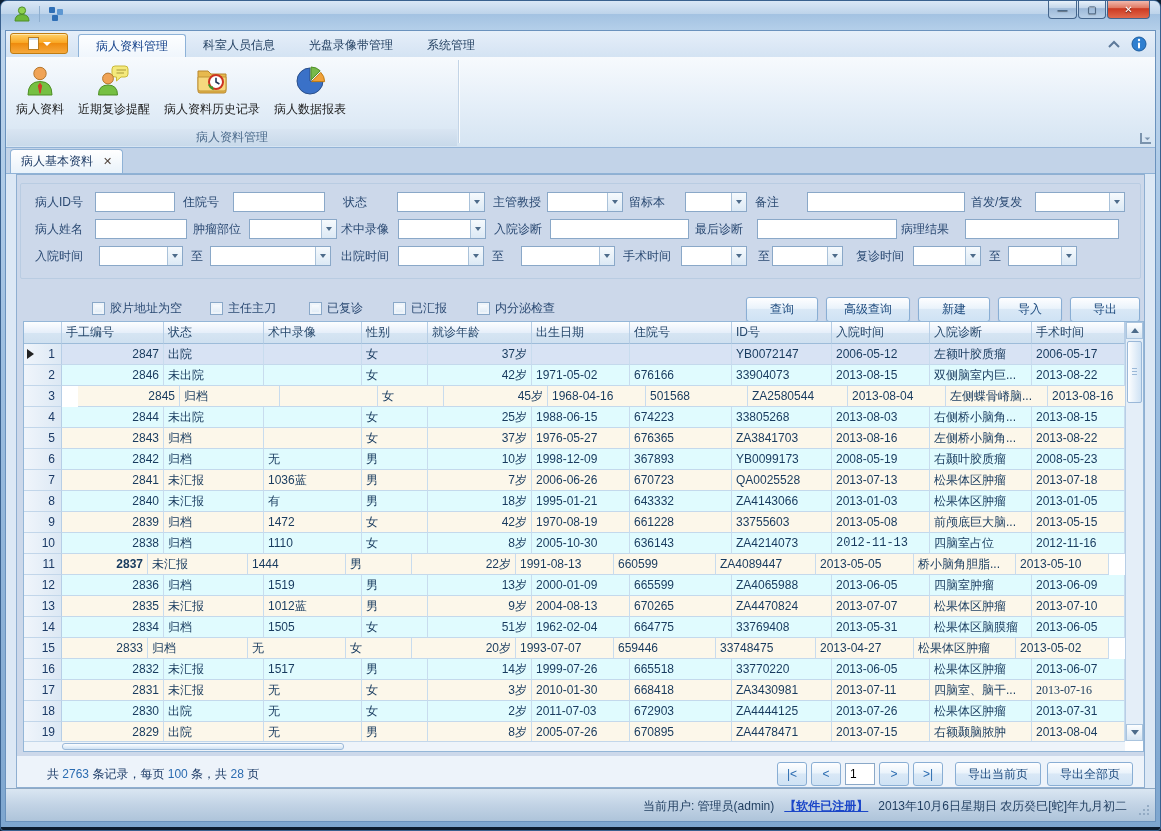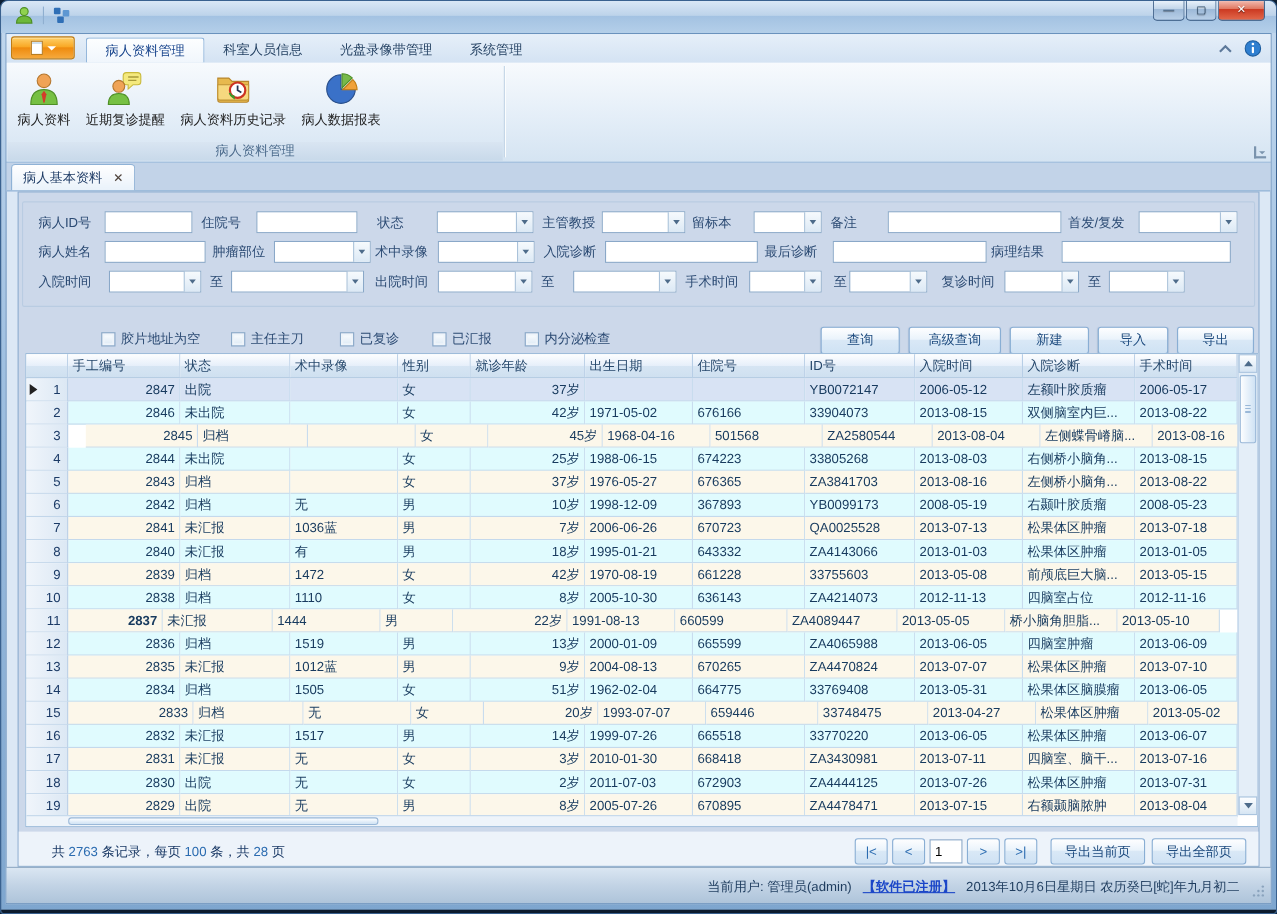--- a/index.html
+++ b/index.html
@@ -523,21 +523,21 @@
             <div class="g-row cy">
               <div class="g-rowhead">10</div>
               <div class="g-cell r" style="width: 102px;">2838</div>
               <div class="g-cell" style="width: 100px;">归档</div>
               <div class="g-cell" style="width: 98px;">1110</div>
               <div class="g-cell" style="width: 66px;">女</div>
               <div class="g-cell r" style="width: 104px;">8岁</div>
               <div class="g-cell" style="width: 98px;">2005-10-30</div>
               <div class="g-cell" style="width: 102px;">636143</div>
               <div class="g-cell" style="width: 100px;">ZA4214073</div>
-              <div class="g-cell" style="width: 98px;">2012-11-13</div>
+              <div class="g-cell" style="width: 98px; font-family: Liberation Mono, monospace;">2012-11-13</div>
               <div class="g-cell" style="width: 102px;">四脑室占位</div>
               <div class="g-cell" style="width: 93px;">2012-11-16</div>
             </div>
             <div class="g-row cr">
               <div class="g-rowhead">11</div>
               <div class="g-cell r" style="width: 86px; font-weight: bold;">2837</div>
               <div class="g-cell" style="width: 100px;">未汇报</div>
               <div class="g-cell" style="width: 98px;">1444</div>
               <div class="g-cell" style="width: 66px;">男</div>
               <div class="g-cell r" style="width: 104px;">22岁</div>
@@ -585,21 +585,21 @@
               <div class="g-cell r" style="width: 104px;">51岁</div>
               <div class="g-cell" style="width: 98px;">1962-02-04</div>
               <div class="g-cell" style="width: 102px;">664775</div>
               <div class="g-cell" style="width: 100px; text-align: center;">33769408</div>
               <div class="g-cell" style="width: 98px;">2013-05-31</div>
               <div class="g-cell" style="width: 102px;">松果体区脑膜瘤</div>
               <div class="g-cell" style="width: 93px;">2013-06-05</div>
             </div>
             <div class="g-row cr">
               <div class="g-rowhead">15</div>
-              <div class="g-cell r" style="width: 114px;">2833</div>
+              <div class="g-cell r" style="width: 86px;">2833</div>
               <div class="g-cell" style="width: 100px;">归档</div>
               <div class="g-cell" style="width: 98px;">无</div>
               <div class="g-cell" style="width: 66px;">女</div>
               <div class="g-cell r" style="width: 104px;">20岁</div>
               <div class="g-cell" style="width: 98px;">1993-07-07</div>
               <div class="g-cell" style="width: 102px;">659446</div>
               <div class="g-cell" style="width: 100px;">33748475</div>
               <div class="g-cell" style="width: 98px;">2013-04-27</div>
               <div class="g-cell" style="width: 102px;">松果体区肿瘤</div>
               <div class="g-cell" style="width: 93px;">2013-05-02</div>
@@ -623,21 +623,21 @@
               <div class="g-cell r" style="width: 102px;">2831</div>
               <div class="g-cell" style="width: 100px;">未汇报</div>
               <div class="g-cell" style="width: 98px;">无</div>
               <div class="g-cell" style="width: 66px;">女</div>
               <div class="g-cell r" style="width: 104px;">3岁</div>
               <div class="g-cell" style="width: 98px;">2010-01-30</div>
               <div class="g-cell" style="width: 102px;">668418</div>
               <div class="g-cell" style="width: 100px;">ZA3430981</div>
               <div class="g-cell" style="width: 98px;">2013-07-11</div>
               <div class="g-cell" style="width: 102px;">四脑室、脑干...</div>
-              <div class="g-cell" style="width: 93px;">2013-07-16</div>
+              <div class="g-cell" style="width: 93px; font-family: Liberation Serif, serif;">2013-07-16</div>
             </div>
             <div class="g-row cy">
               <div class="g-rowhead">18</div>
               <div class="g-cell r" style="width: 102px;">2830</div>
               <div class="g-cell" style="width: 100px;">出院</div>
               <div class="g-cell" style="width: 98px;">无</div>
               <div class="g-cell" style="width: 66px;">女</div>
               <div class="g-cell r" style="width: 104px;">2岁</div>
               <div class="g-cell" style="width: 98px;">2011-07-03</div>
               <div class="g-cell" style="width: 102px;">672903</div>

